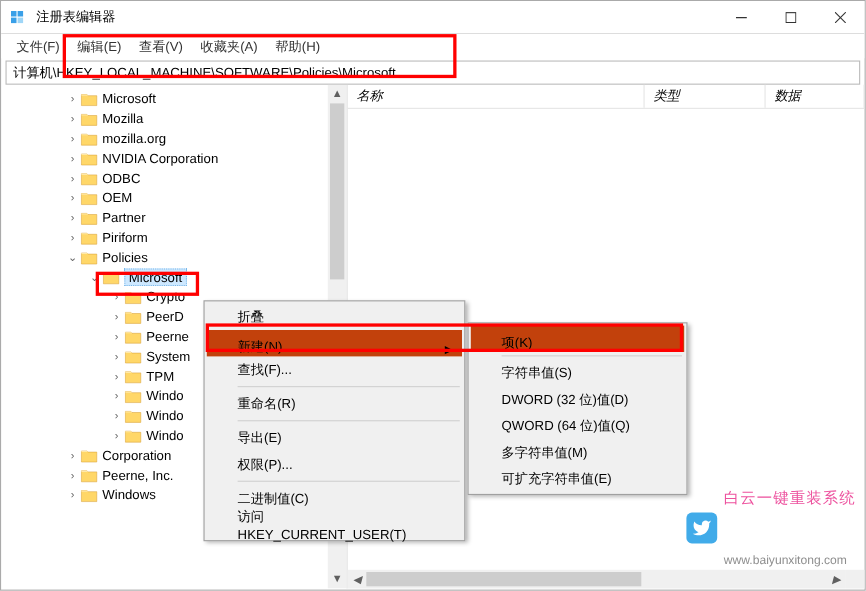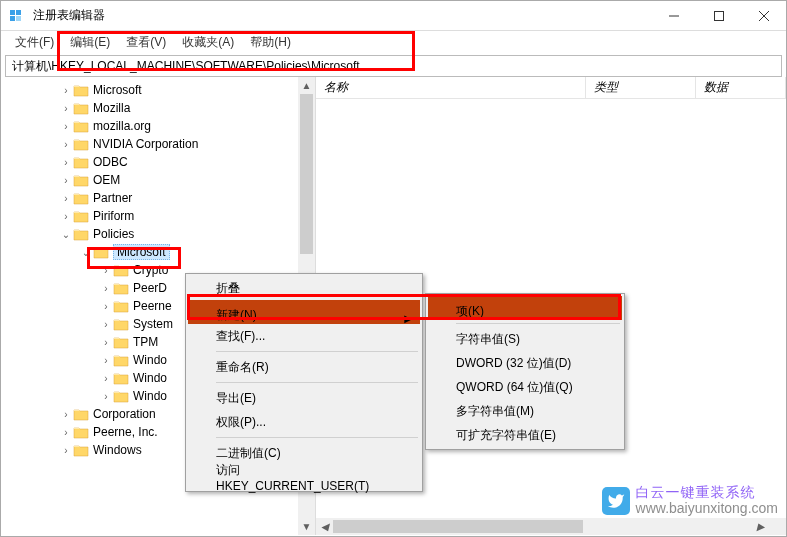--- a/index.html
+++ b/index.html
@@ -54,22 +54,22 @@
     .cm-arrow { position: absolute; right: 8px; font-size: 10px; }
     
     .cm1 { top: 272px; left: 184px; width: 238px; }
     .cm2 { top: 292px; left: 424px; width: 200px; }
     
     .red-box-cm { position: absolute; top: 293px; left: 186px; width: 434px; height: 26px; border: 3px solid #ff0000; z-index: 20; pointer-events: none; }
     
     .watermark { position: absolute; right: 8px; bottom: 20px; display: flex; align-items: center; opacity: 0.95; z-index: 2; }
     .watermark-icon { width: 28px; height: 28px; background: #37a7e8; border-radius: 5px; display: flex; align-items: center; justify-content: center; margin-right: 6px; color: #fff; font-weight: bold; }
     .watermark-text { display: flex; flex-direction: column; line-height: 1.1; }
-    .watermark-zh { font-size: 14px; color: #8b5cf6; letter-spacing: 1px; }
-    .watermark-url { font-size: 14px; color: #888; }
+    .watermark-zh { font-size: 14px; color: #ec4899; letter-spacing: 1px; }
+    .watermark-url { font-size: 11px; color: #888; margin-top: 44px; }
   </style>
 </head>
 <body>
 
 <div class="titlebar">
   <span class="titlebar-icon">
     <svg width="16" height="16" viewBox="0 0 16 16">
         <rect x="1" y="2" width="5" height="5" fill="#3aa0e8"></rect>
         <rect x="7" y="2" width="5" height="5" fill="#3aa0e8"></rect>
         <rect x="1" y="8" width="5" height="5" fill="#3aa0e8"></rect>

